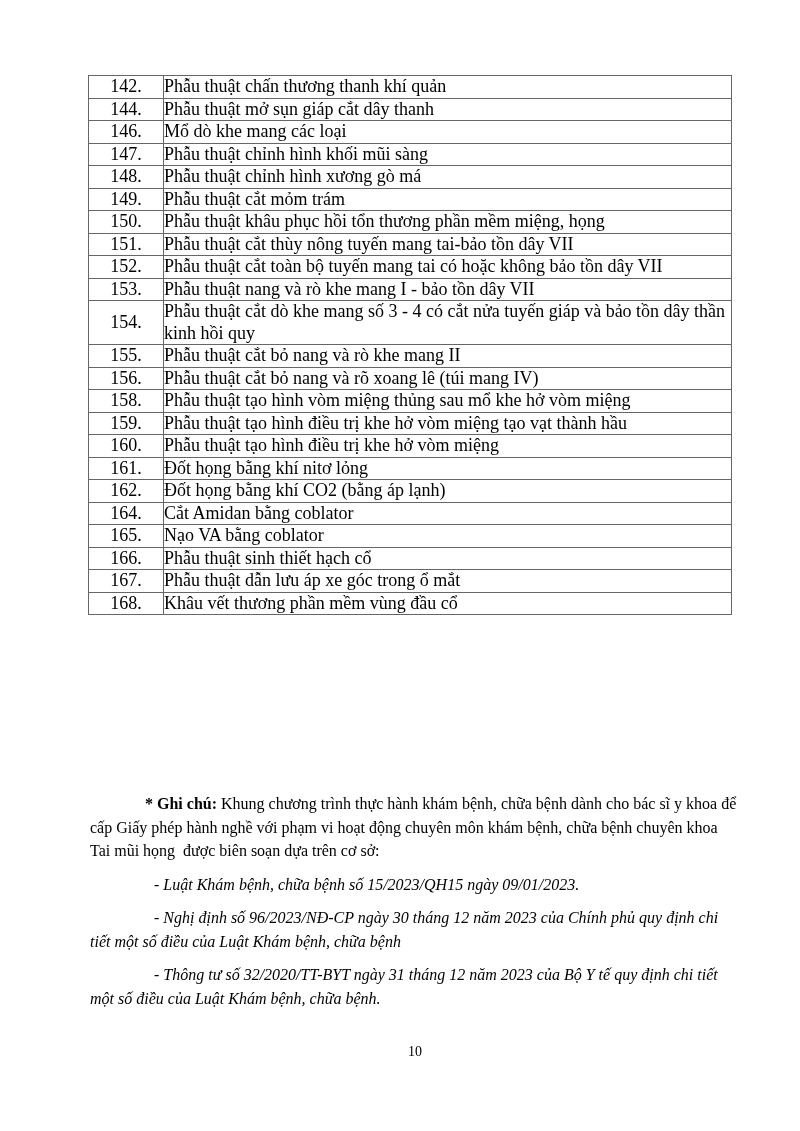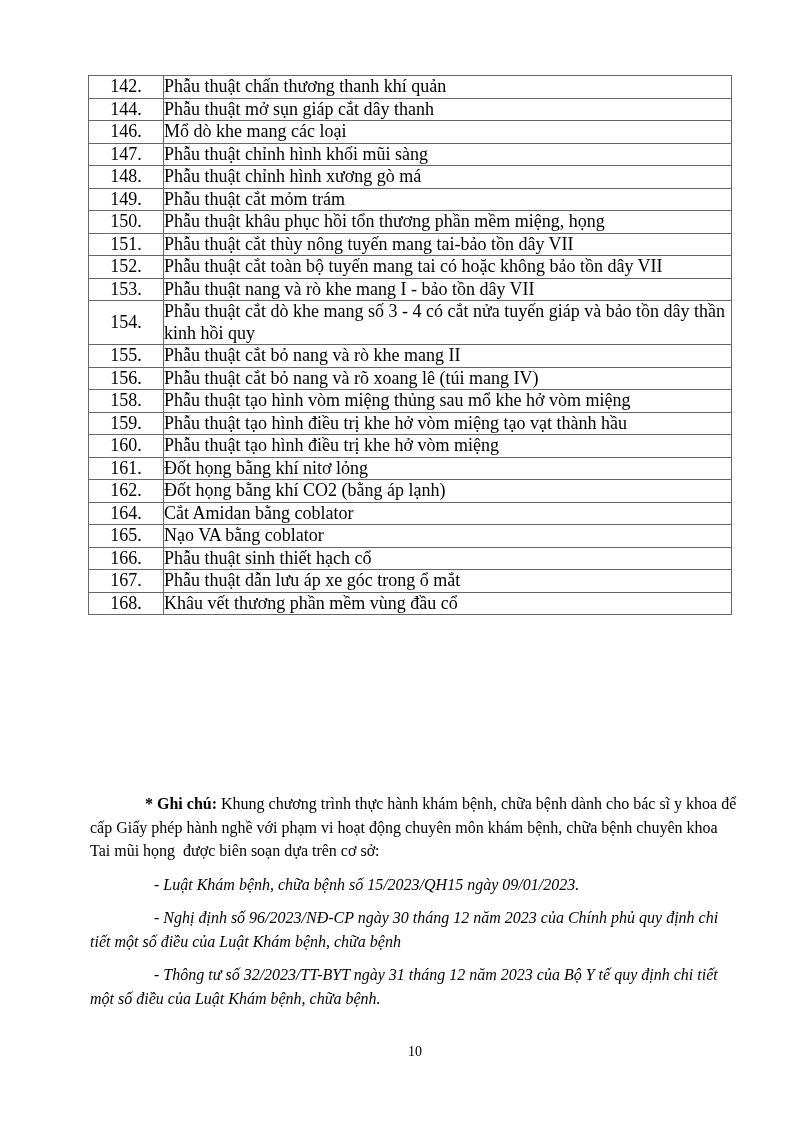--- a/index.html
+++ b/index.html
@@ -158,20 +158,20 @@
       <td class="no-cell">168.</td>
       <td class="name-cell">Khâu vết thương phần mềm vùng đầu cổ</td>
     </tr>
       </tbody>
   </table>
 
   <div class="notes">
     <p class="p-note"><b>* Ghi chú:</b><span> Khung chương trình thực hành khám bệnh, chữa bệnh dành cho bác sĩ y khoa để cấp Giấy phép hành nghề với phạm vi hoạt động chuyên môn khám bệnh, chữa bệnh chuyên khoa Tai mũi họng  được biên soạn dựa trên cơ sở:</span></p>
     <p class="p-legal">- Luật Khám bệnh, chữa bệnh số 15/2023/QH15 ngày 09/01/2023.</p>
     <p class="p-legal">- Nghị định số 96/2023/NĐ-CP ngày 30 tháng 12 năm 2023 của Chính phủ quy định chi tiết một số điều của Luật Khám bệnh, chữa bệnh</p>
-    <p class="p-legal">- Thông tư số 32/2023/TT-BYT ngày 31 tháng 12 năm 2023 của Bộ Y tế quy định chi tiết một số điều của Luật Khám bệnh, chữa bệnh.</p>
+    <p class="p-legal">- Thông tư số 32/2020/TT-BYT ngày 31 tháng 12 năm 2023 của Bộ Y tế quy định chi tiết một số điều của Luật Khám bệnh, chữa bệnh.</p>
   </div>
 
   <div class="footer">
     <span>10</span>
   </div>
 
 </div>
 
 </body></html>

